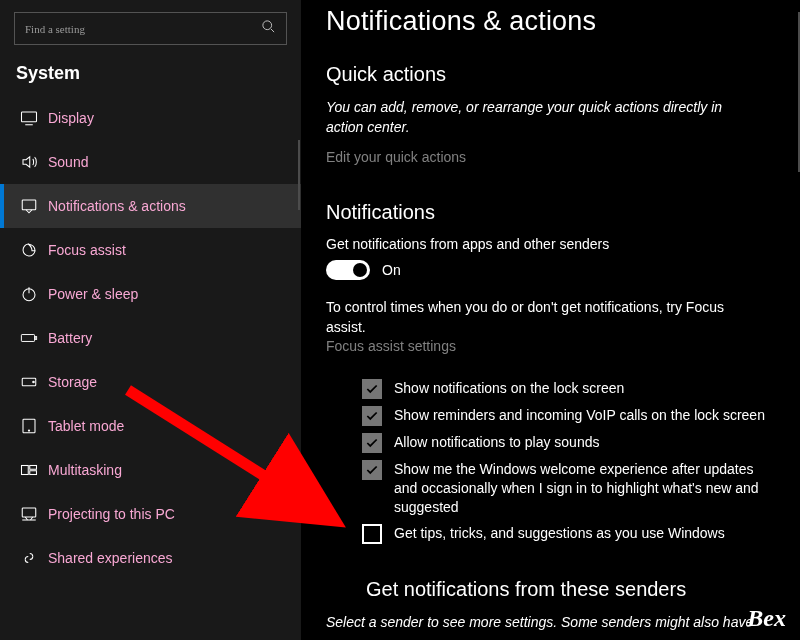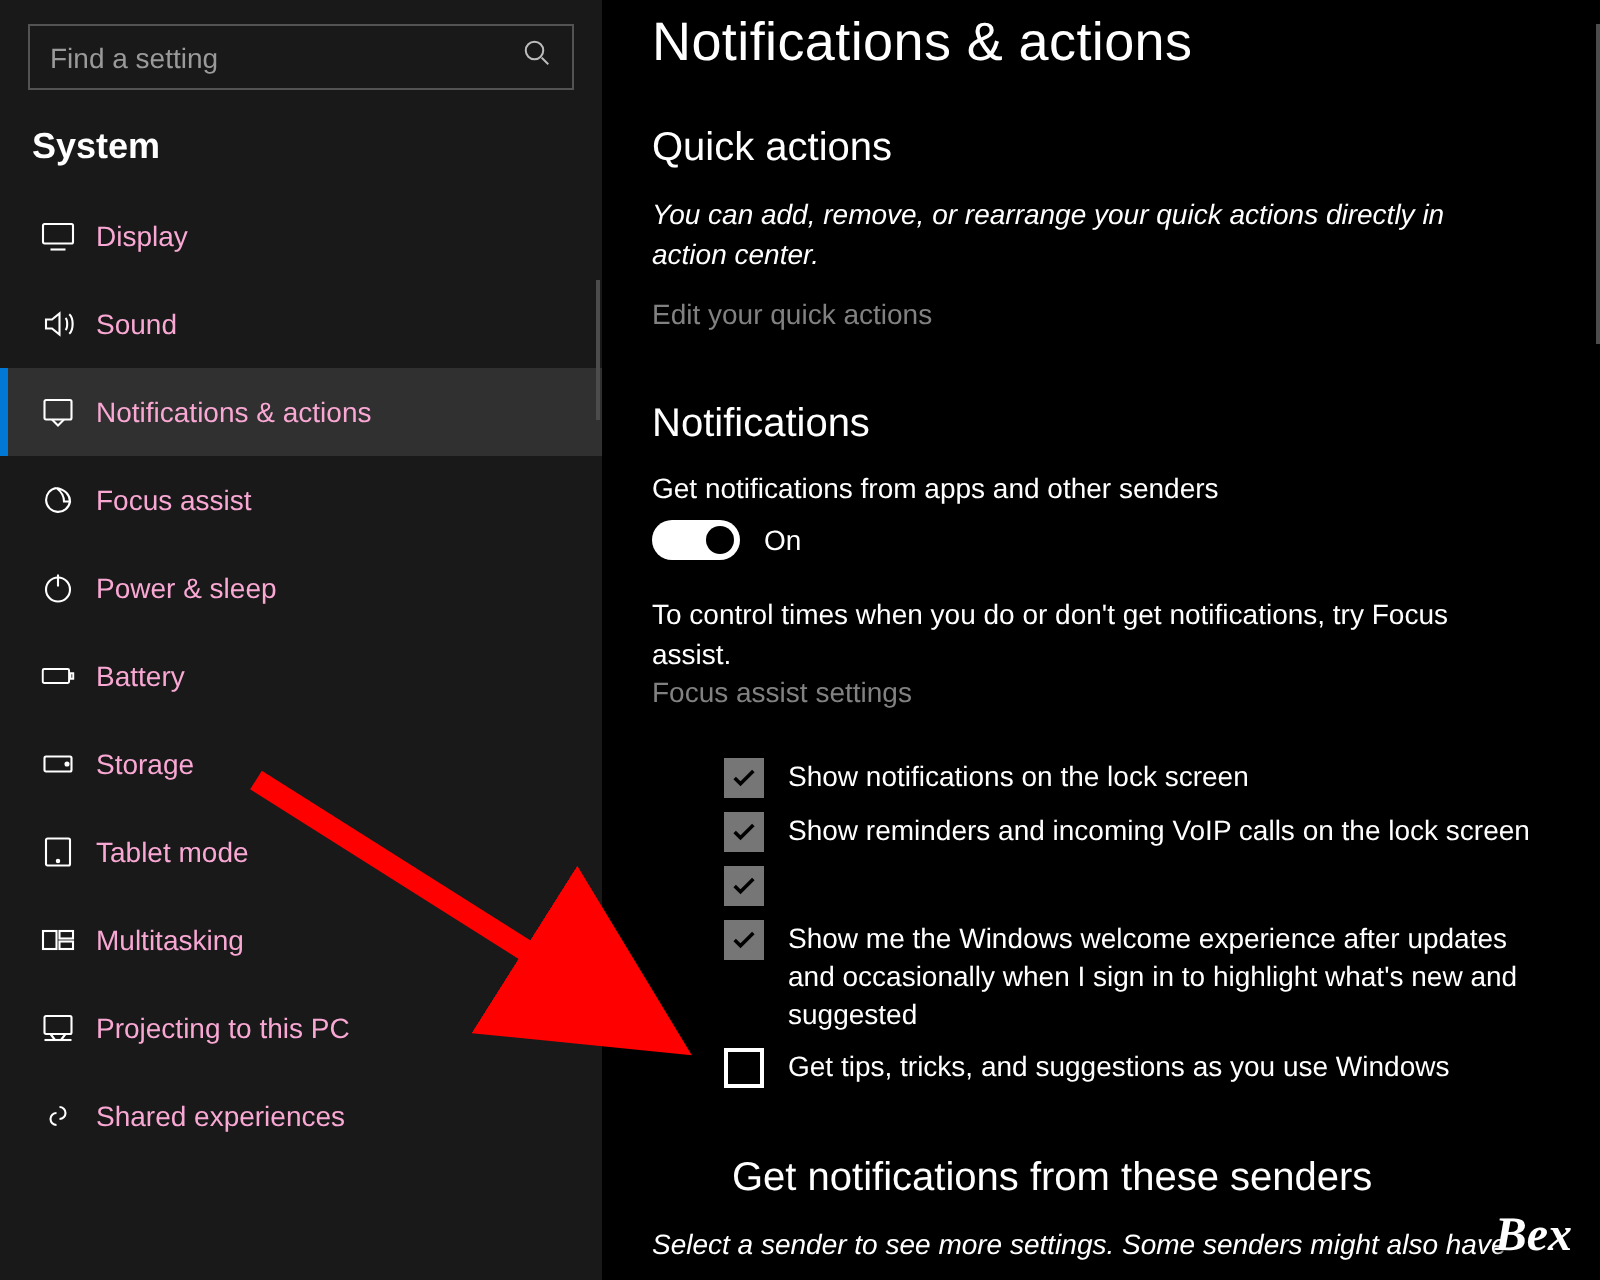--- a/index.html
+++ b/index.html
@@ -39,23 +39,23 @@
     display: flex;
     align-items: center;
     justify-content: space-between;
     padding: 0 10px;
   }
   .search-box input {
     background: transparent;
     border: none;
     outline: none;
     color: #bdbdbd;
-    font-size: 14px;
+    font-size: 11px;
     flex: 1;
-    font-family: Liberation Sans, sans-serif;
+    font-family: Liberation Serif, serif;
   }
   .search-box input::placeholder { color: #9a9a9a; font-style: normal; }
   .group-header {
     padding: 4px 16px 12px 16px;
     font-size: 18px;
     font-weight: 600;
   }
   .nav {
     display: flex;
     flex-direction: column;
@@ -400,20 +400,21 @@
             </svg>
           </div>
         <span>Show reminders and incoming VoIP calls on the lock screen</span>
       </div>
       <div class="check-row">
         <div class="checkbox checked">
             <svg width="14" height="14" viewBox="0 0 24 24" fill="none" stroke="#000" stroke-width="3">
               <path d="M4 12l5 5L20 6"></path>
             </svg>
           </div>
+        <span>Allow notifications to play sounds</span>
       </div>
       <div class="check-row">
         <div class="checkbox checked">
             <svg width="14" height="14" viewBox="0 0 24 24" fill="none" stroke="#000" stroke-width="3">
               <path d="M4 12l5 5L20 6"></path>
             </svg>
           </div>
         <span>Show me the Windows welcome experience after updates and occasionally when I sign in to highlight what's new and suggested</span>
       </div>
       <div class="check-row">

